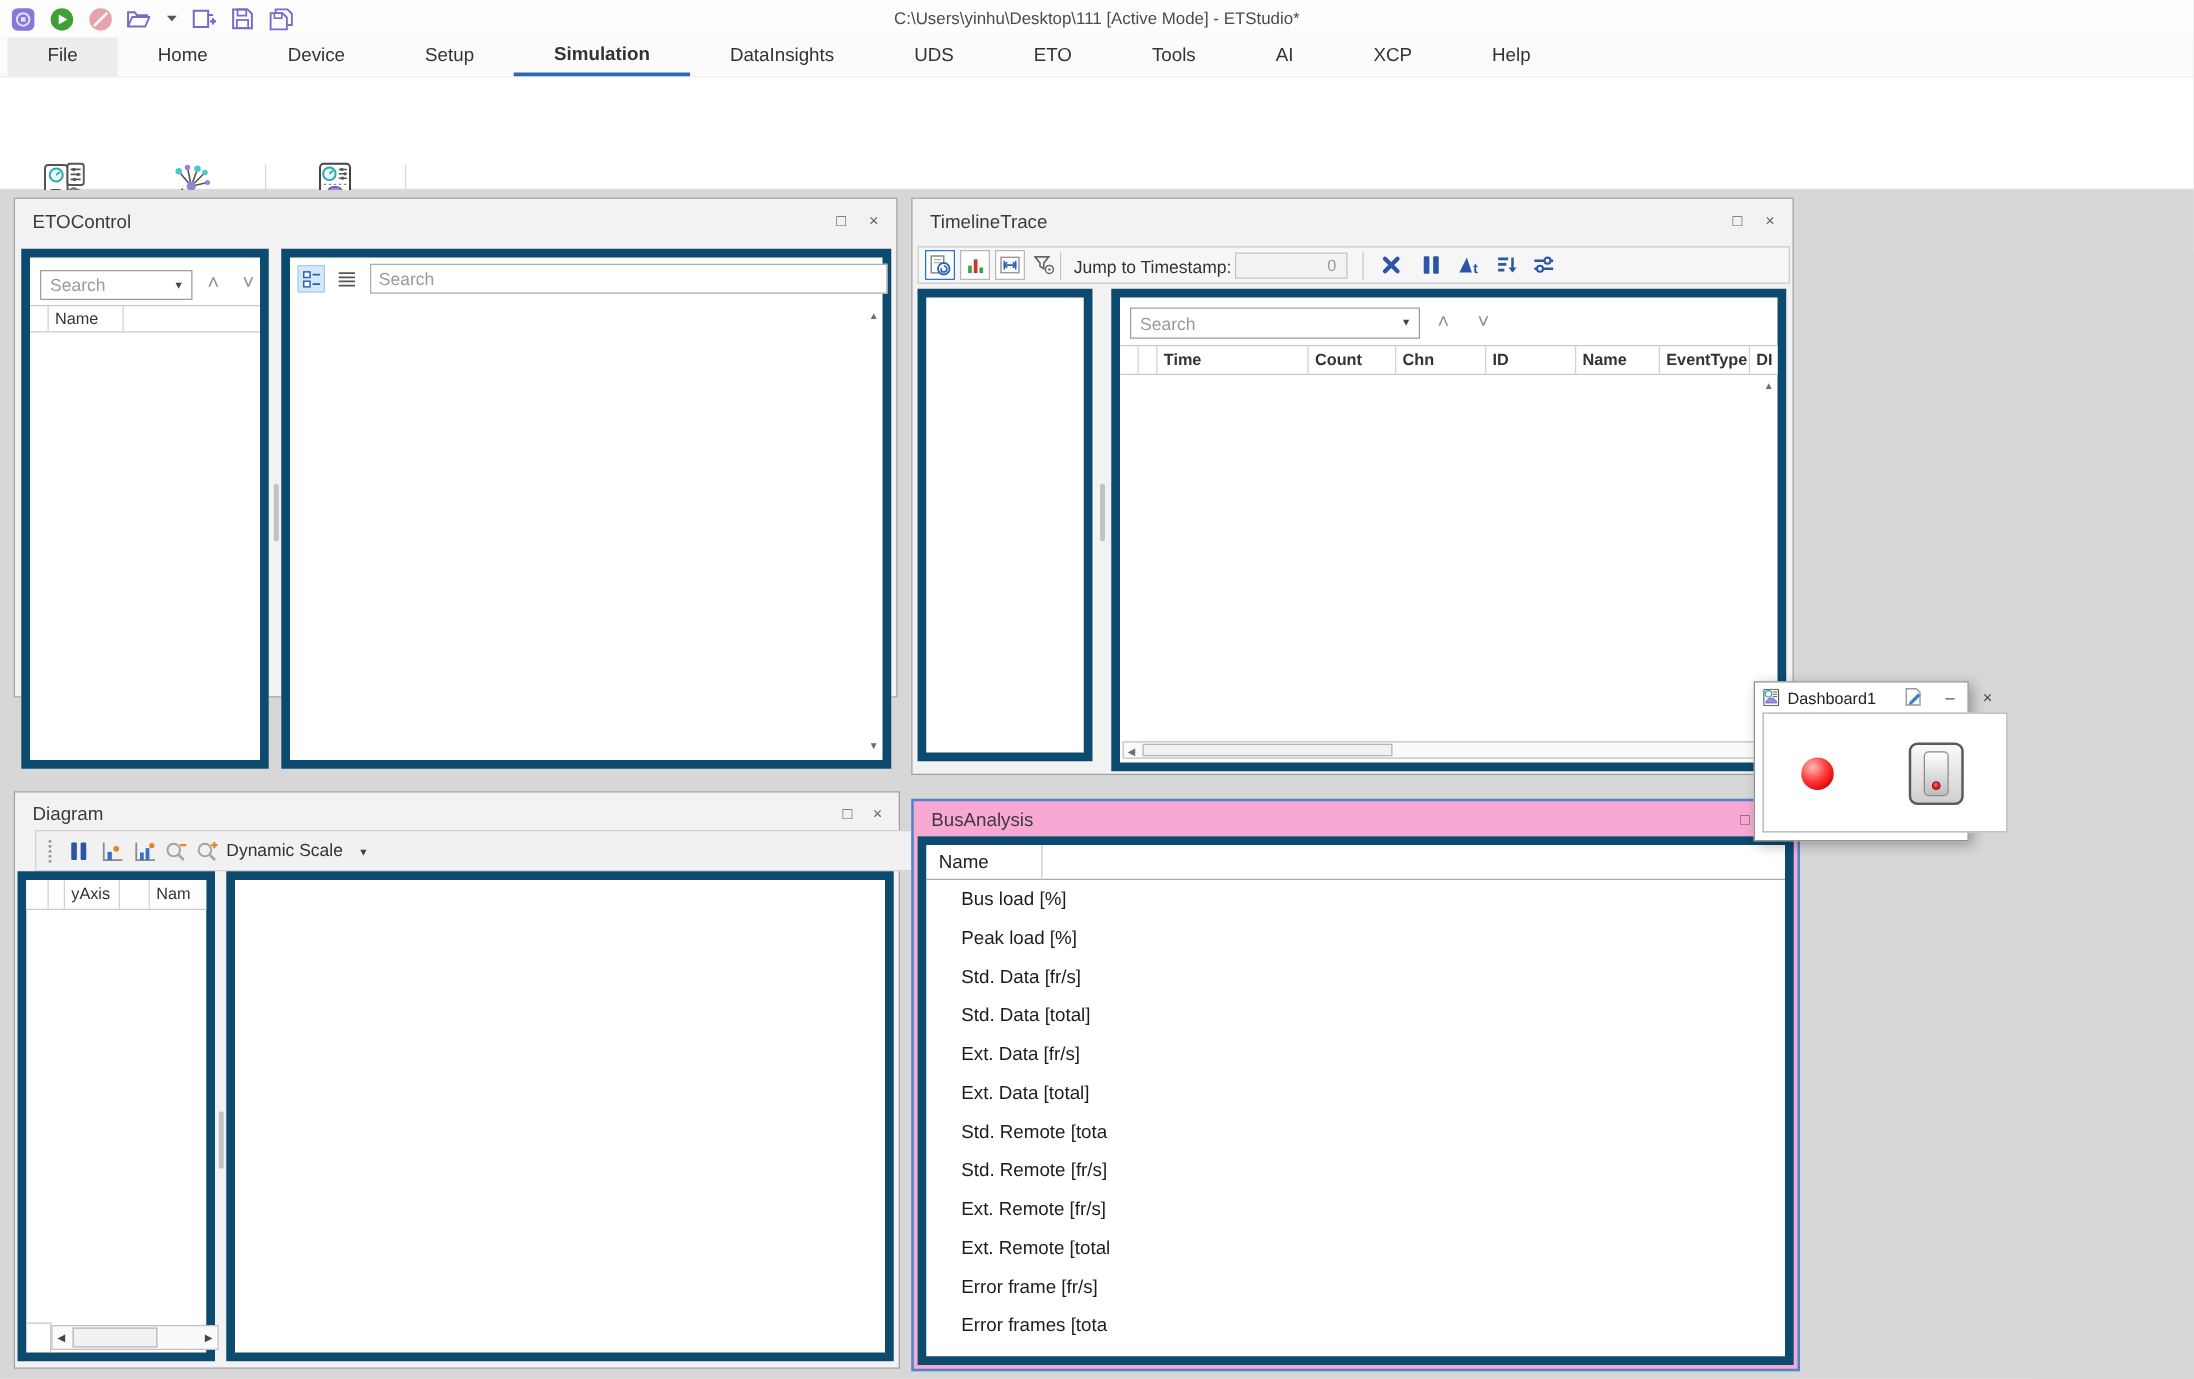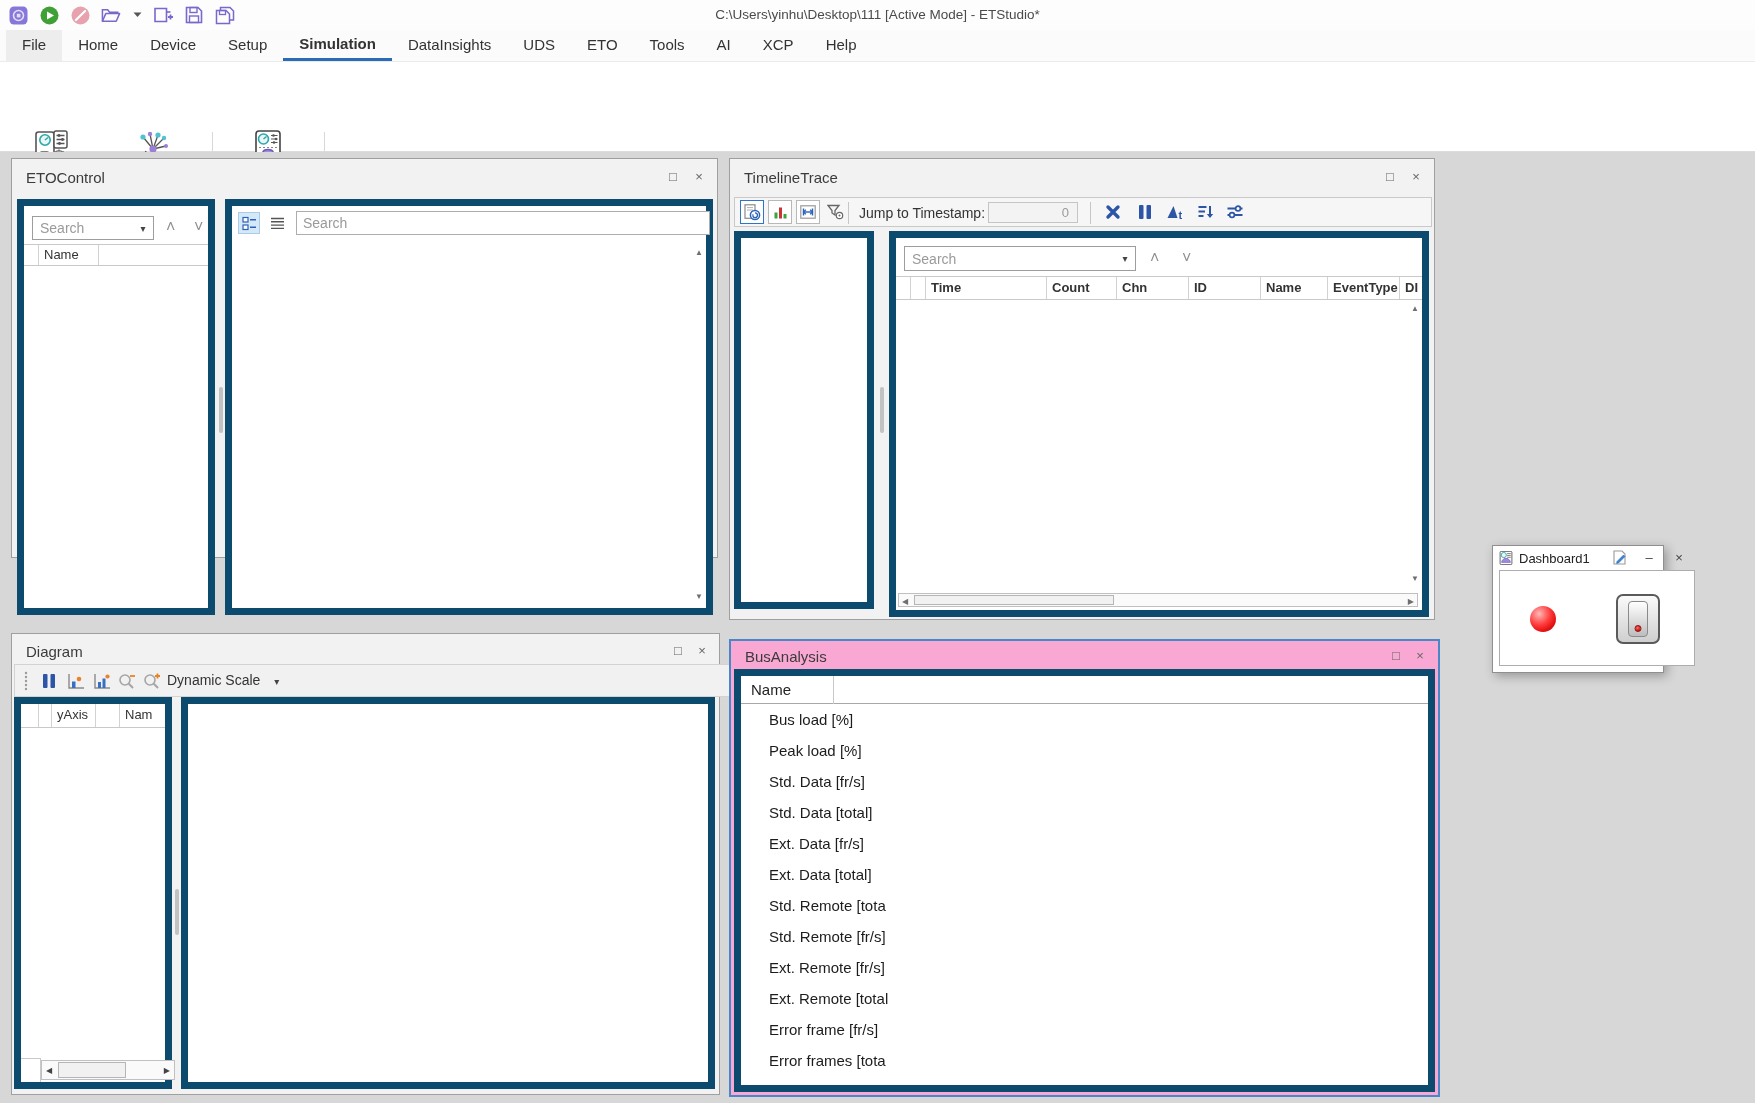--- a/index.html
+++ b/index.html
@@ -8,21 +8,21 @@
 
   
   .titlebar{position:absolute;left:0;top:0;width:100%;height:30px;background:#fdfdfd;}
   .title-text{position:absolute;left:0;right:0;top:7px;text-align:center;font-size:13.5px;color:#4a4a4a;}
   .qat{position:absolute;left:8px;top:5px;display:flex;align-items:center;gap:11px;}
   .qicon{width:20px;height:20px;display:flex;align-items:center;justify-content:center;}
 
   
   .menubar{position:absolute;top:30px;left:0;width:100%;height:32px;background:#fbfbfb;
            display:flex;padding-left:6px;border-bottom:1px solid #ebebeb;box-sizing:border-box;}
-  .mtab{font-size:15px;color:#333;padding:0 16px;line-height:30px;white-space:nowrap;}
+  .mtab{font-size:15px;color:#333;padding:0 32px;line-height:30px;white-space:nowrap;}
   .mtab.file{background:#ededed;}
   .mtab.active{font-weight:bold;border-bottom:3px solid #2a6bb8;line-height:27px;}
 
   
   .ribbon{position:absolute;top:62px;left:0;width:100%;height:90px;background:#fff;border-bottom:1px solid #dcdcdc;box-sizing:border-box;}
   .rbtn{position:absolute;top:66px;display:flex;flex-direction:column;align-items:center;font-size:13px;color:#3c3c3c;line-height:15px;text-align:center;}
   .rsep{position:absolute;top:70px;height:72px;width:1px;background:#d8d8d8;}
   .rdd{font-size:9px;color:#444;margin-top:1px;}
 
   
@@ -361,21 +361,21 @@
         <span class="sarrow" style="right:3px;top:3px;">▶</span>
       </div>
     </div>
   </section>
 
   <section class="panel" style="left:11px;top:633px;width:709px;height:462px;">
     <div class="ptitle" style="top:9px;">Diagram</div>
     <div class="pbtn" style="right:33px;top:9px;">□</div>
     <div class="pbtn" style="right:9px;top:9px;">×</div>
 
-    <div class="dtoolbar" style="left:2px;top:30px;width:832px;height:33px;">
+    <div class="dtoolbar" style="left:16px;top:30px;width:832px;height:33px;">
       <span style="position:absolute;left:8px;top:6px;">
         <svg width="6" height="20" viewBox="0 0 6 20">
             <circle cx="3" cy="2" r="1.2" fill="#9a9a9a"></circle>
             <circle cx="3" cy="6" r="1.2" fill="#9a9a9a"></circle>
             <circle cx="3" cy="10" r="1.2" fill="#9a9a9a"></circle>
             <circle cx="3" cy="14" r="1.2" fill="#9a9a9a"></circle>
             <circle cx="3" cy="18" r="1.2" fill="#9a9a9a"></circle>
           </svg>
       </span>
       <span style="position:absolute;left:27px;top:8px;">
@@ -484,21 +484,21 @@
         <div class="busrow">
             <span>Error frame [fr/s]</span>
           </div>
         <div class="busrow">
             <span>Error frames [tota</span>
           </div>
       </div>
     </div>
   </section>
 
-  <div class="floatwin" style="left:1492px;top:545px;width:172px;height:128px;">
+  <div class="floatwin" style="left:1403px;top:545px;width:172px;height:128px;">
     <span style="position:absolute;left:6px;top:5px;">
       <svg width="14" height="14" viewBox="0 0 38 38">
           <rect x="3" y="1" width="32" height="36" rx="3" fill="#fff" stroke="#444" stroke-width="2.2"></rect>
           <circle cx="13" cy="11" r="7" fill="#e8f6f6" stroke="#2ea8a8" stroke-width="2.4"></circle>
           <path d="M22 7 h10 M22 12 h10 M22 17 h10" stroke="#555" stroke-width="2"></path>
           <path d="M7 31 q0 -5 3.5 -7 q1.5 -4 8.5 -4 q7 0 8.5 4 q3.5 2 3.5 7 Z" fill="#a08ae0" stroke="#6a5ab8" stroke-width="1.6"></path>
         </svg>
     </span>
     <span class="fwtitle">Dashboard1</span>
     <span style="position:absolute;left:119px;top:4px;">

